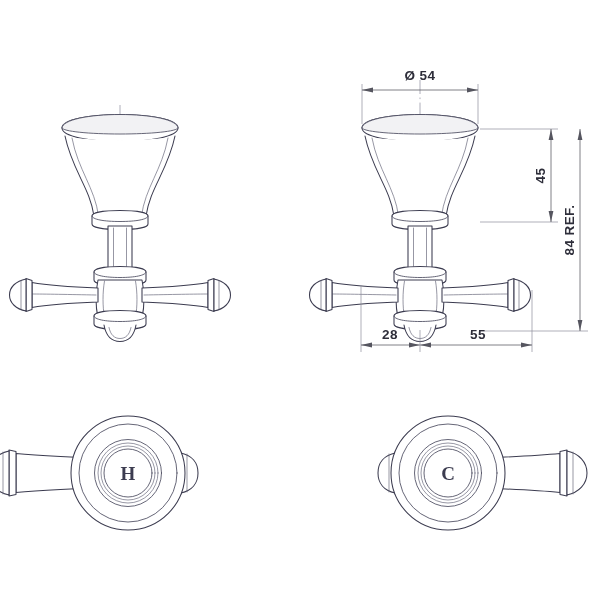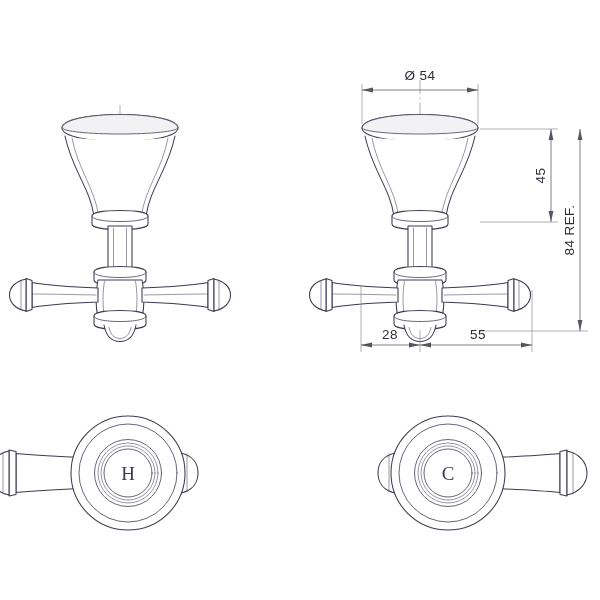--- a/index.html
+++ b/index.html
@@ -12,20 +12,21 @@
     width: 600px;
     height: 600px;
     overflow: hidden;
     font-family: "Liberation Sans", sans-serif;
   }
   #drawing-root {
     position: relative;
     width: 480px;
     height: 600px;
     background: #ffffff;
+    font-weight: bold;
   }
   svg.sheet {
     display: block;
     width: 600px;
     height: 600px;
   }
   .outline {
     fill: none;
     stroke: #3c3c50;
     stroke-width: 1.05;

